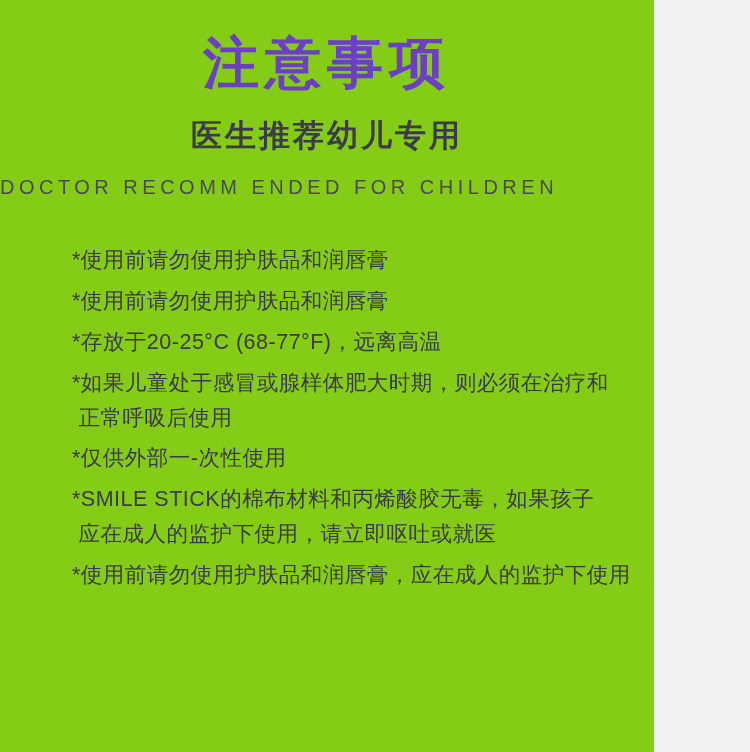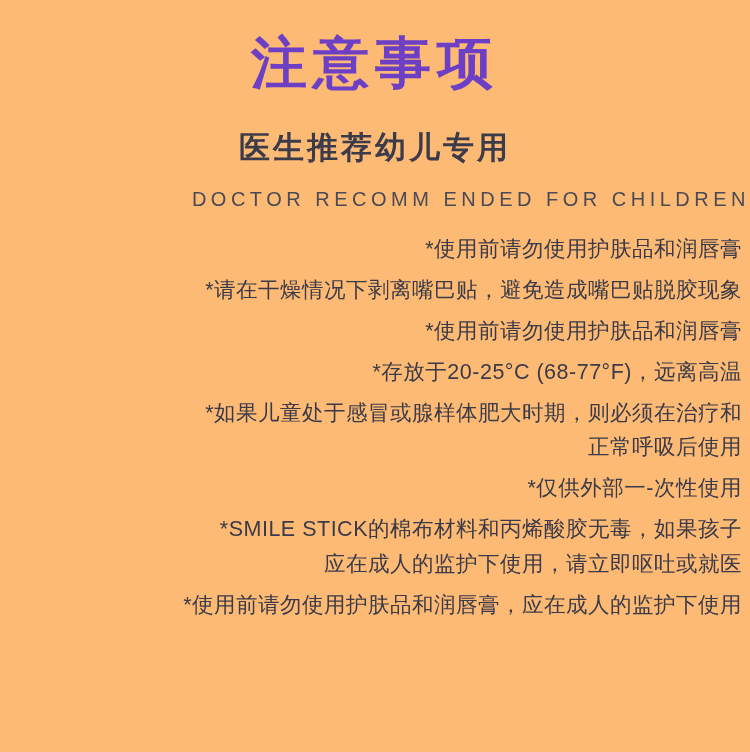--- a/index.html
+++ b/index.html
@@ -8,57 +8,56 @@
   }
   body {
     width: 750px;
     height: 752px;
     background: #f2f2f2;
     font-family: "Liberation Sans", sans-serif;
     overflow: hidden;
   }
   .page {
     position: relative;
-    width: 750px;
+    width: 654px;
     height: 752px;
-    background: #fdba74;
+    background: #84cc16;
     box-sizing: border-box;
   }
   .title {
     text-align: center;
     color: #6c3fc4;
     font-size: 56px;
     font-weight: bold;
     letter-spacing: 6px;
     padding-top: 28px;
     line-height: 1.25;
     font-family: "Liberation Sans", sans-serif;
   }
   .subtitle {
     text-align: center;
     color: #3b3b4a;
     font-size: 31px;
     font-weight: bold;
     letter-spacing: 3px;
-    margin-top: 30px;
+    margin-top: 18px;
     line-height: 1.3;
   }
   .subtitle-en {
-    text-align: right;
+    text-align: left;
     color: #4a4a56;
     font-size: 20px;
     letter-spacing: 4.5px;
     margin-top: 20px;
     font-weight: normal;
   }
   .notes {
-    margin-top: 21px;
+    margin-top: 44px;
     padding-left: 72px;
     padding-right: 8px;
-    text-align: right;
   }
   .note-line {
     color: #3a3a48;
     font-size: 21.5px;
     line-height: 1.62;
     letter-spacing: 0.5px;
     white-space: pre-wrap;
     margin-bottom: 6px;
   }
 </style>
@@ -68,21 +67,20 @@
 <div class="page">
 
   <div class="title">注意事项</div>
 
   <div class="subtitle">医生推荐幼儿专用</div>
 
   <div class="subtitle-en">DOCTOR RECOMM ENDED FOR CHILDREN</div>
 
   <div class="notes">
     <div class="note-line">*使用前请勿使用护肤品和润唇膏</div>
-    <div class="note-line">*请在干燥情况下剥离嘴巴贴，避免造成嘴巴贴脱胶现象</div>
     <div class="note-line">*使用前请勿使用护肤品和润唇膏</div>
     <div class="note-line">*存放于20-25°C (68-77°F)，远离高温</div>
     <div class="note-line">*如果儿童处于感冒或腺样体肥大时期，则必须在治疗和
  正常呼吸后使用</div>
     <div class="note-line">*仅供外部一-次性使用</div>
     <div class="note-line">*SMILE STICK的棉布材料和丙烯酸胶无毒，如果孩子
  应在成人的监护下使用，请立即呕吐或就医</div>
     <div class="note-line">*使用前请勿使用护肤品和润唇膏，应在成人的监护下使用</div>
   </div>
 

